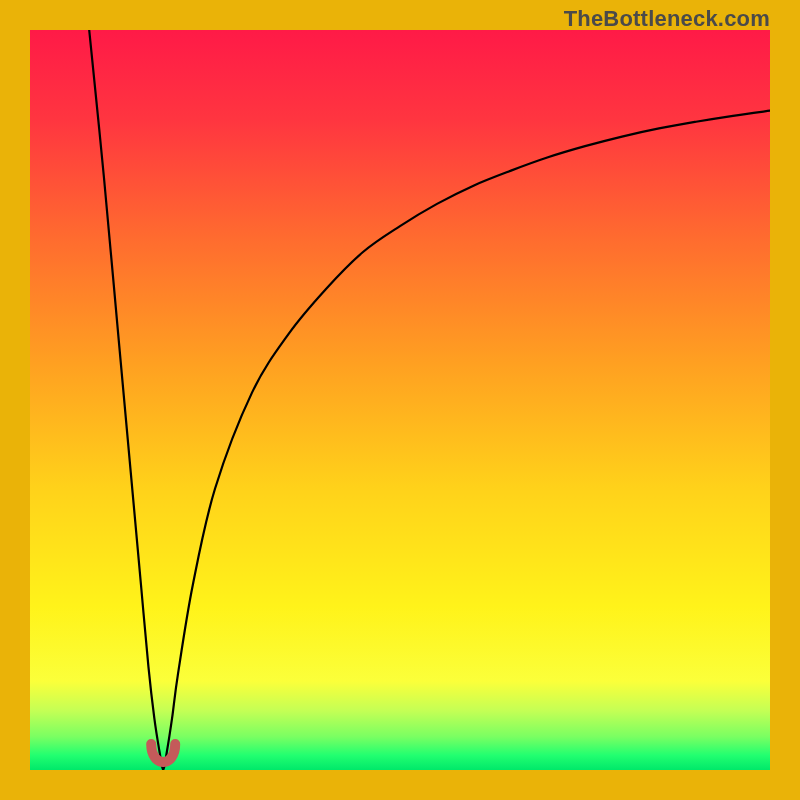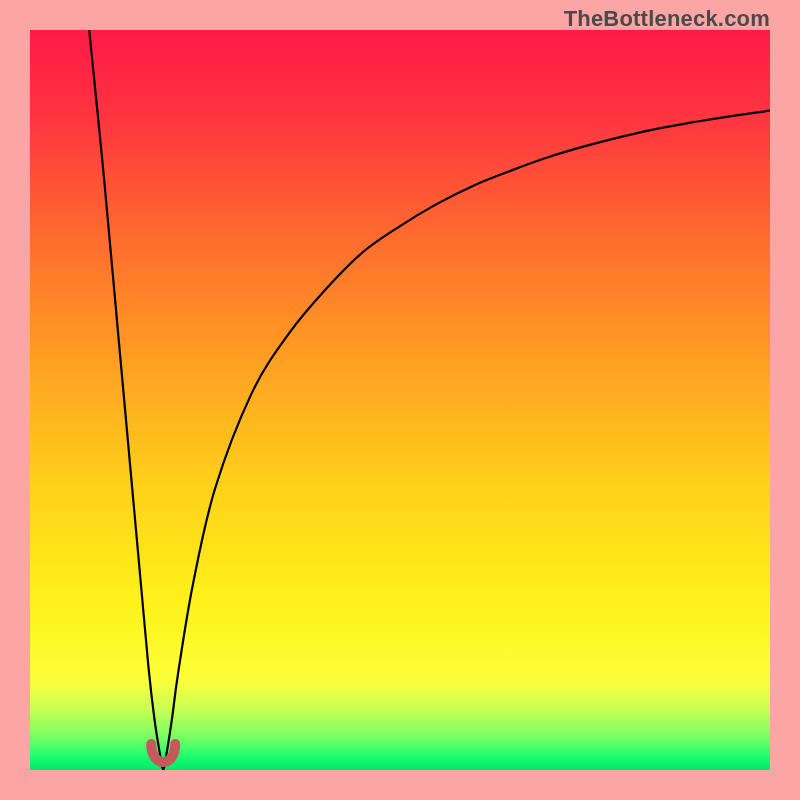--- a/index.html
+++ b/index.html
@@ -10,21 +10,21 @@
     overflow: hidden;
     background: #000;
     font-family: Arial, Helvetica, sans-serif;
   }
   .frame {
     position: absolute;
     left: 0;
     top: 0;
     width: 800px;
     height: 800px;
-    background: #fca5a5;
+    background: #eab308;
   }
   .plot-area {
     position: absolute;
     left: 30px;
     top: 30px;
     width: 740px;
     height: 740px;
     overflow: hidden;
   }
   .gradient {

